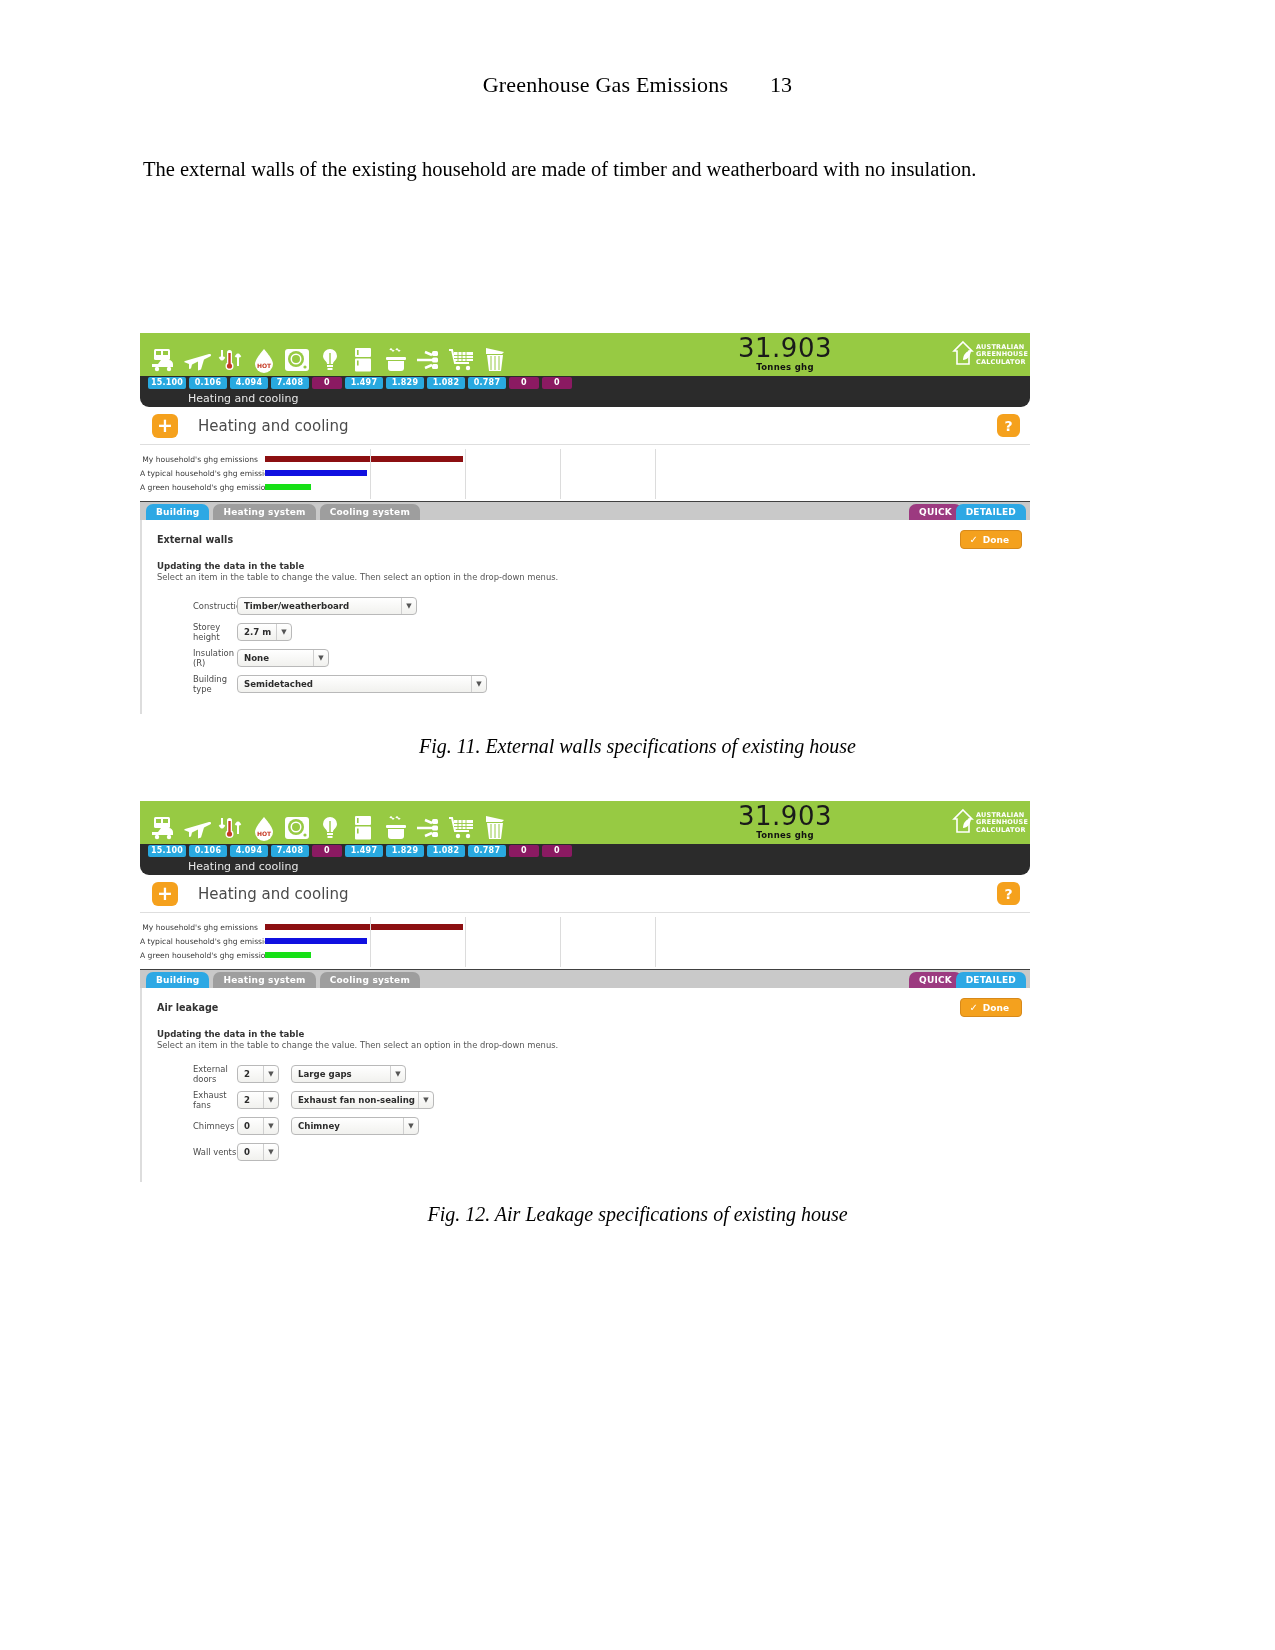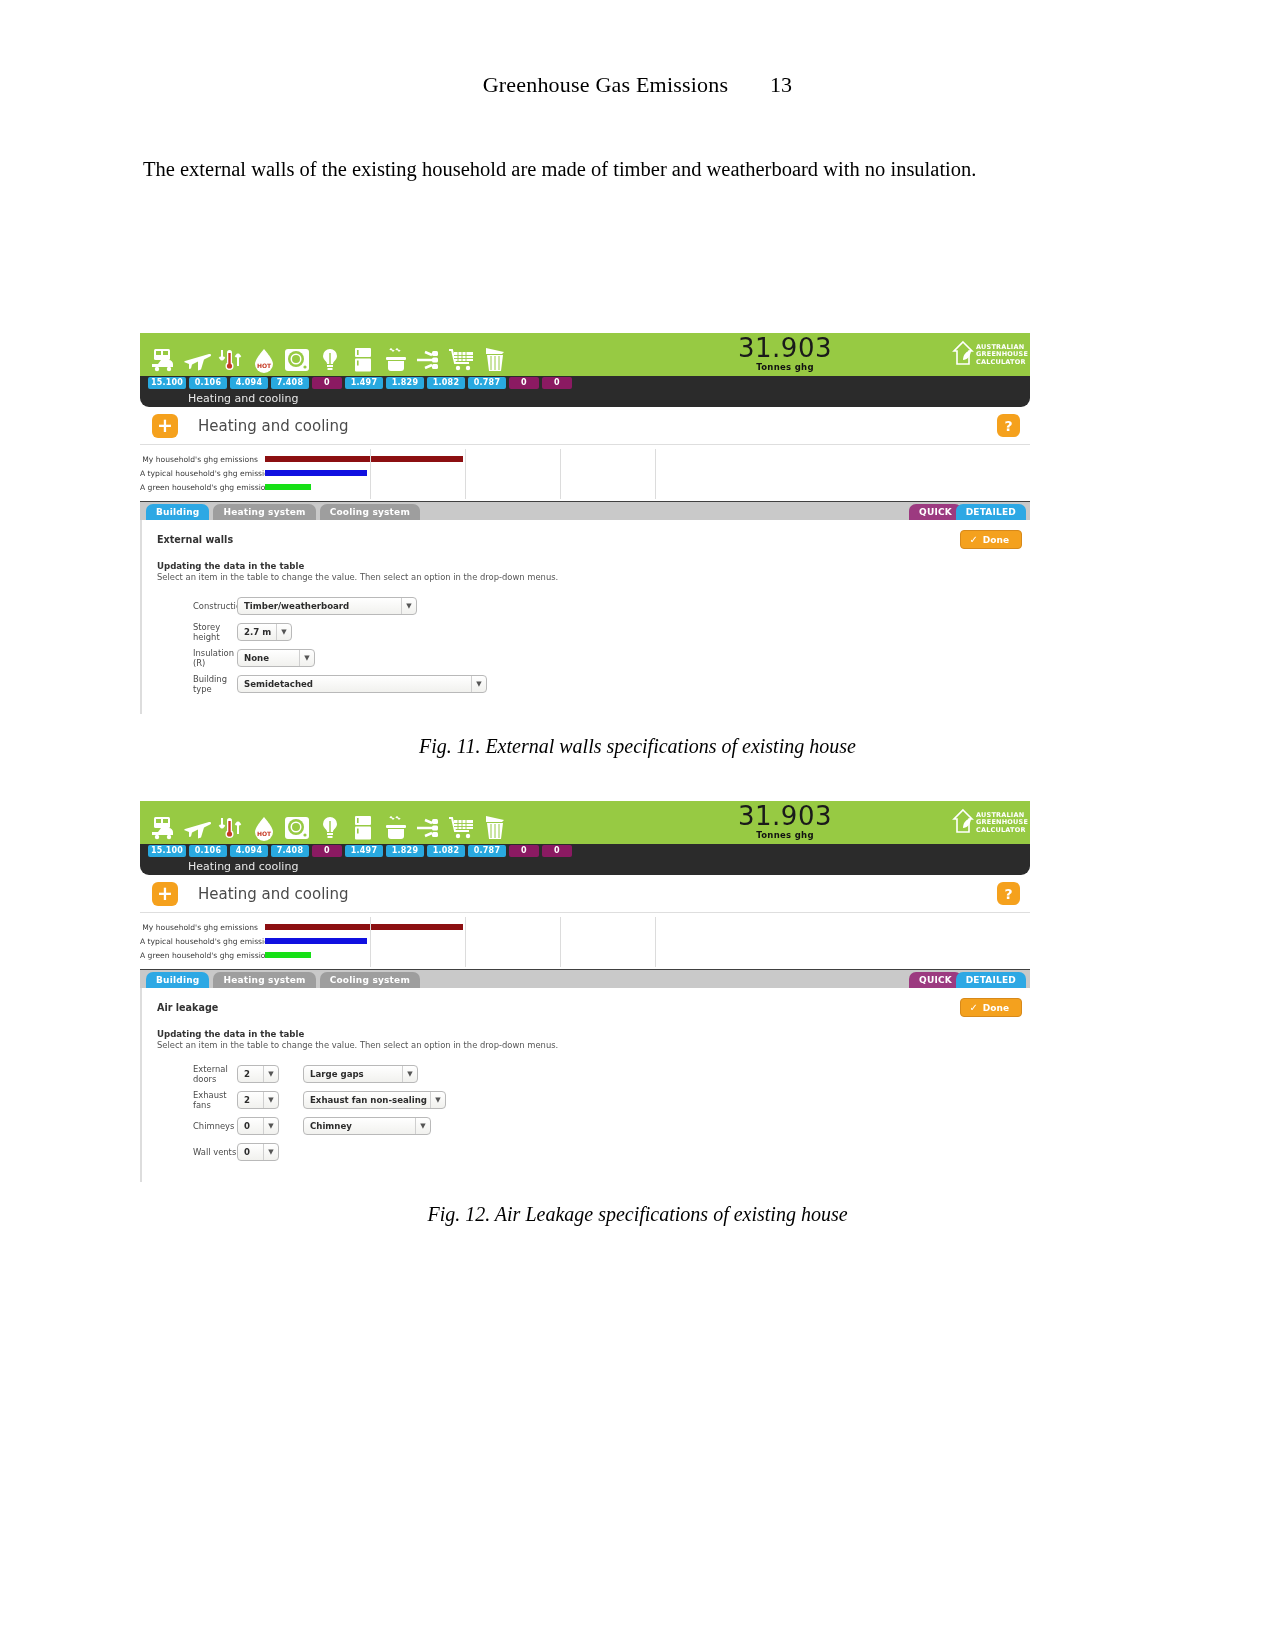--- a/index.html
+++ b/index.html
@@ -298,34 +298,34 @@
     border-radius: 4px;
     background: linear-gradient(#ffffff,#f1f1ee);
     height: 18px;
     display: flex;
     align-items: center;
     justify-content: space-between;
     font-size: 8.6px;
     font-weight: bold;
     color: #2c2c2c;
     padding: 0 0 0 6px;
-    margin-right: 24px;
+    margin-right: 12px;
     text-align: right;
   }
   .sel .caret-box {
     width: 15px;
     height: 16px;
     border-left: 1px solid #cfcfcf;
     display: flex; align-items: center; justify-content: center;
     font-size: 7px;
     color: #555;
   }
   .sel.w-construction { width: 180px; }
   .sel.w-storey { width: 55px; }
-  .sel.w-insul  { width: 78px; }
+  .sel.w-insul  { width: 92px; }
   .sel.w-btype  { width: 250px; }
   .sel.w-small  { width: 42px; }
   .sel.w-gaps   { width: 115px; }
   .sel.w-fan    { width: 143px; }
   .sel.w-chim   { width: 128px; }
 
   .vline {
     position: absolute;
     left: 0; top: 0; bottom: 0;
     width: 1px; background: #ddd;

